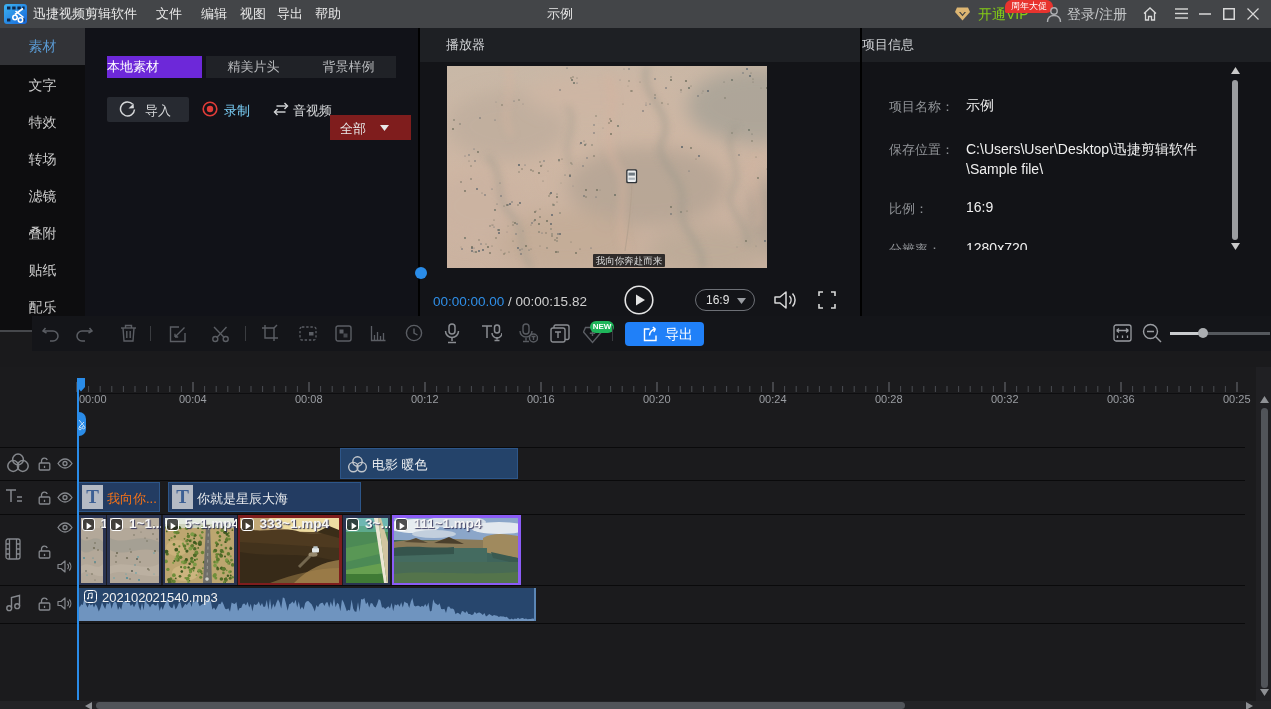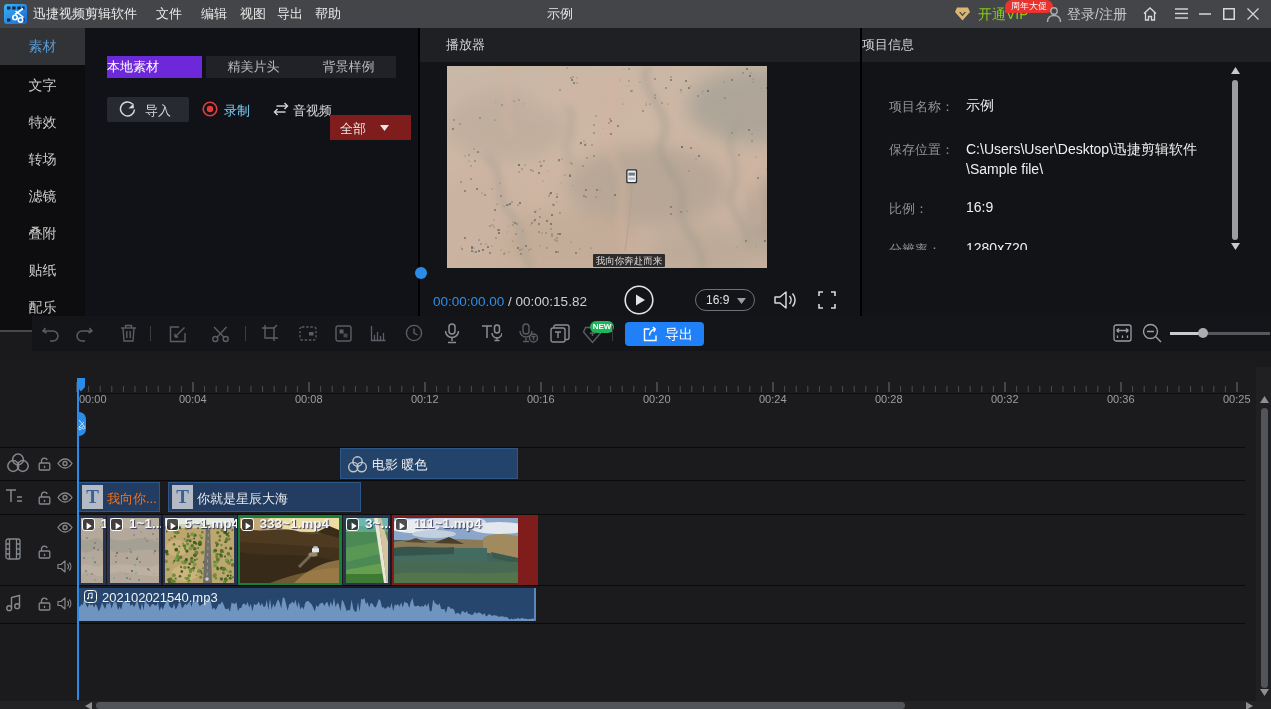--- a/index.html
+++ b/index.html
@@ -1021,21 +1021,21 @@
           <path d="M43.5 9 L42 63" stroke="#b8b8ae" stroke-width="0.8" stroke-dasharray="3 3.5" opacity="0.8" fill="none"></path>
           <circle cx="42" cy="61" r="1.8" fill="#d8d8d2" opacity="0.9"></circle>
         </svg>
 <div class="abs" style="left:3px;top:3px;width:13px;height:13px;border:1.6px solid #fff;border-radius:3px;background:rgba(25,25,25,0.75)">
           <svg width="10" height="10" viewBox="0 0 10 10" style="display:block;margin:1.5px 0 0 1.5px">
             <path d="M2.6 1.6 L7.8 5 L2.6 8.4 Z" fill="#fff"></path>
           </svg>
         </div>
 <span class="abs" style="left:22px;top:1px;font-size:13.5px;font-weight:bold;color:#f5f5f5;white-space:nowrap;text-shadow:1px 1px 1px rgba(40,40,80,0.9)">5~1.mp4</span>
       </div>
-<div class="clip" style="left:237.5px;top:148px;width:104px;height:70px;background:#15803d">
+<div class="clip" style="left:237.5px;top:148px;width:104px;height:70px;background:#7f1d1d">
 <svg class="abs" style="left:2.5px;top:2.5px" width="99" height="65" viewBox="0 0 99 65" preserveAspectRatio="none">
           <rect width="99" height="65" fill="#604c2e"></rect>
           <rect width="99" height="14" fill="#c2a877"></rect>
           <ellipse cx="74" cy="2" rx="45" ry="12" fill="#eedda2"></ellipse>
           <path d="M0 10 C20 16 45 8 60 14 C80 20 90 10 99 16 L99 30 L0 30 Z" fill="#4e3a20"></path>
           <path d="M0 24 L99 30 L99 65 L0 65 Z" fill="#42321c"></path>
           <path d="M0 34 C30 40 60 32 99 44 L99 65 L0 65 Z" fill="#372a18"></path>
           <path d="M54 65 C69 50 84 44 99 42 L99 65 Z" fill="#8a6f42"></path>
           <path d="M30 65 C54 56 79 50 99 50 L99 65 Z" fill="#a8854c" opacity="0.5"></path>
           <path d="M77 14 L89 8 L99 12 L99 20 Z" fill="#3a2d18"></path>
@@ -1064,21 +1064,21 @@
           <path d="M28 0 L38 65 L41 65 L32 0 Z" fill="#ece6d4"></path>
           <path d="M32 0 L41 65 L42 65 L42 24 L35 0 Z" fill="#d2c5a0"></path>
         </svg>
 <div class="abs" style="left:3px;top:3px;width:13px;height:13px;border:1.6px solid #fff;border-radius:3px;background:rgba(25,25,25,0.75)">
           <svg width="10" height="10" viewBox="0 0 10 10" style="display:block;margin:1.5px 0 0 1.5px">
             <path d="M2.6 1.6 L7.8 5 L2.6 8.4 Z" fill="#fff"></path>
           </svg>
         </div>
 <span class="abs" style="left:22px;top:1px;font-size:13.5px;font-weight:bold;color:#f5f5f5;white-space:nowrap;text-shadow:1px 1px 1px rgba(40,40,80,0.9)">3~...</span>
       </div>
-<div class="clip" style="left:391.5px;top:148px;width:146px;height:70px;background:#7f1d1d">
+<div class="clip" style="left:391.5px;top:148px;width:129px;height:70px;background:#8b5cf6">
 <svg class="abs" style="left:2.5px;top:2.5px" width="124" height="65" viewBox="0 0 124 65" preserveAspectRatio="none">
           <rect width="124" height="65" fill="#3f655c"></rect>
           <rect width="124" height="22" fill="#8ba6c9"></rect>
           <ellipse cx="20" cy="8" rx="26" ry="7" fill="#e6ecf0"></ellipse>
           <ellipse cx="62" cy="4" rx="30" ry="6" fill="#d2dce6"></ellipse>
           <ellipse cx="105" cy="10" rx="28" ry="6" fill="#e2e8ee"></ellipse>
           <ellipse cx="40" cy="16" rx="22" ry="4" fill="#c2cfdd"></ellipse>
           <path d="M0 24 C15 20 30 24 45 22 C65 19 85 24 105 21 L124 22 L124 30 L0 30 Z" fill="#8a7a58"></path>
           <path d="M10 24 L22 20 L34 25 Z" fill="#574a34"></path>
           <path d="M40 25 L55 19 L70 26 Z" fill="#4a3f2c"></path>

